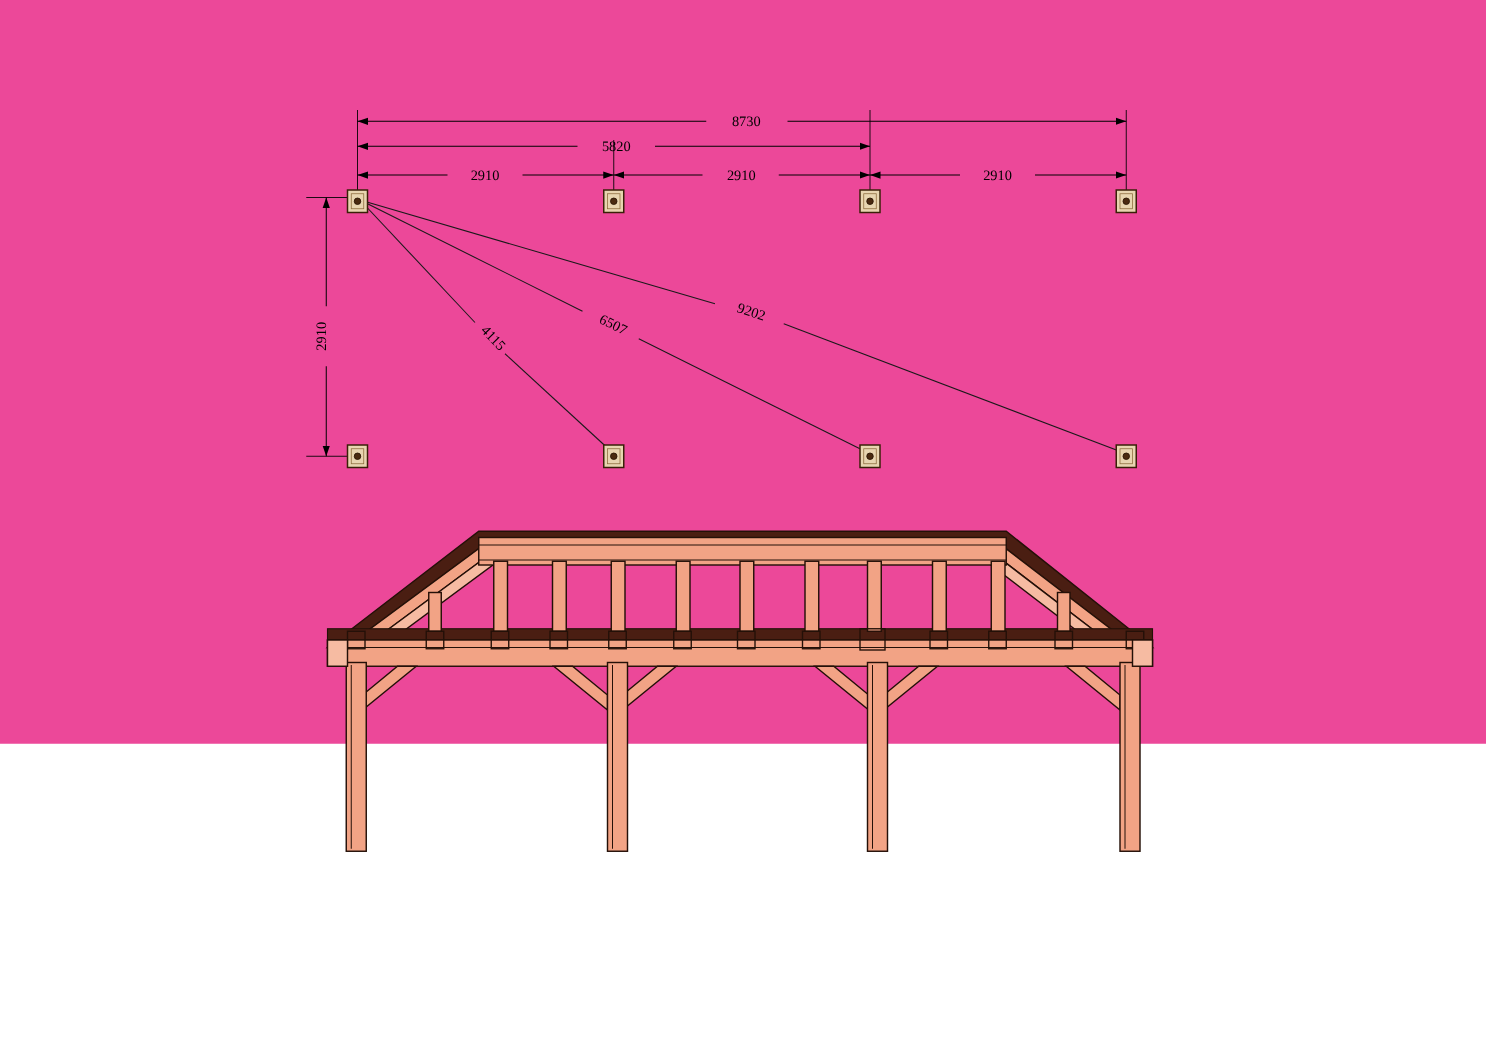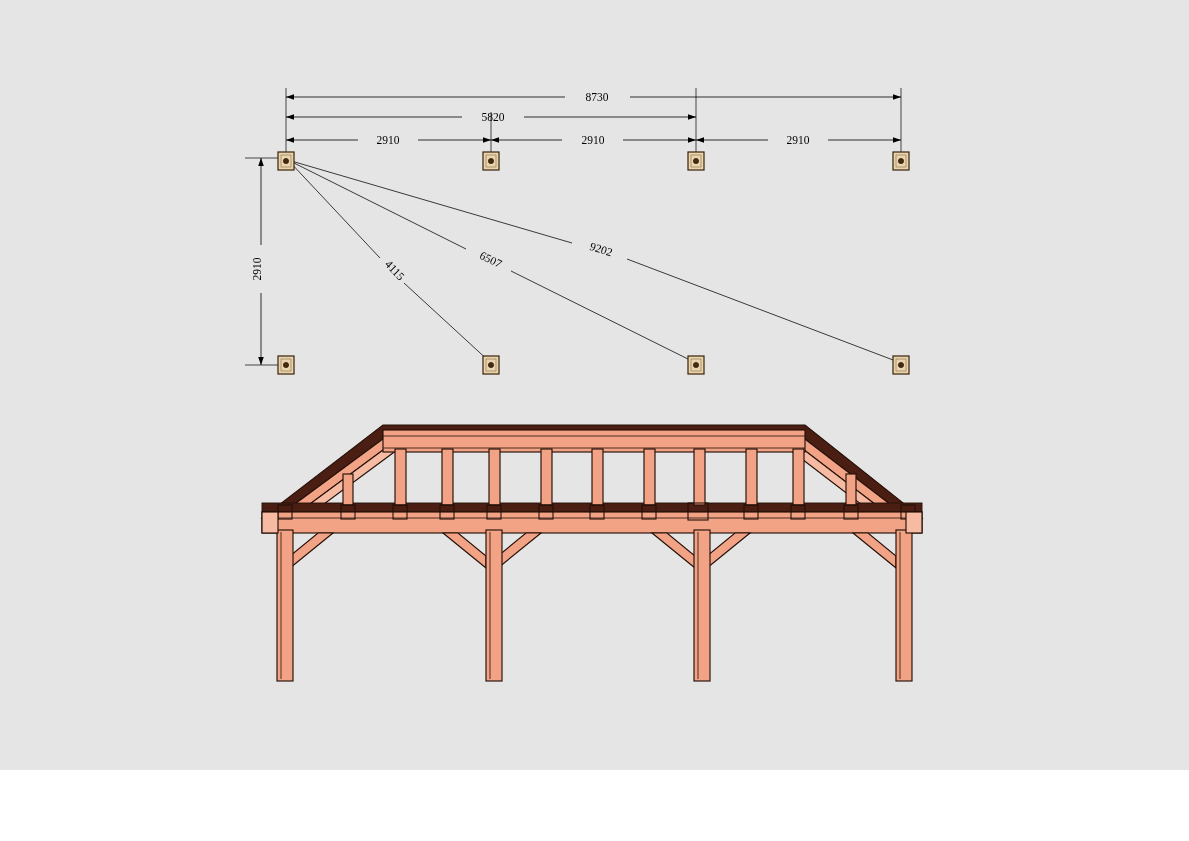--- a/index.html
+++ b/index.html
@@ -11,22 +11,22 @@
     width: 1189px;
     height: 841px;
     font-family: "Liberation Serif", serif;
     overflow: hidden;
     position: relative;
   }
   #sheet {
     position: absolute;
     left: 0; top: 0;
     width: 1189px;
-    height: 770px;
-    background: #e5e5e5;
+    height: 595px;
+    background: #ec4899;
   }
   svg.drawing {
     display: block;
     width: 1189px;
     height: 841px;
   }
   .dimtext {
     font-family: "Liberation Serif", serif;
     font-size: 11.5px;
     fill: #000000;

